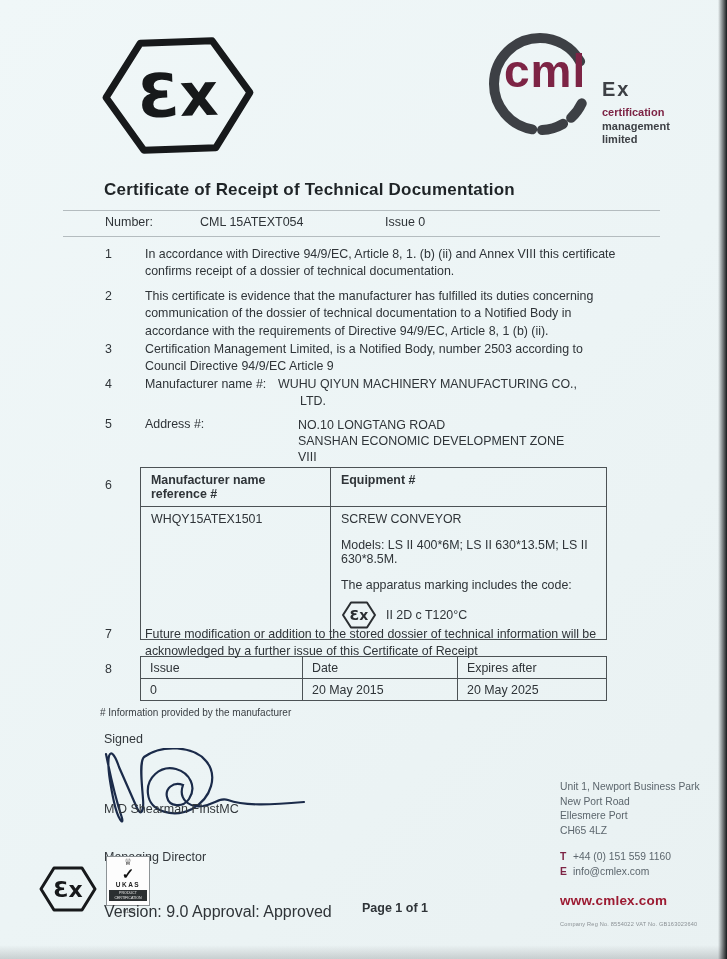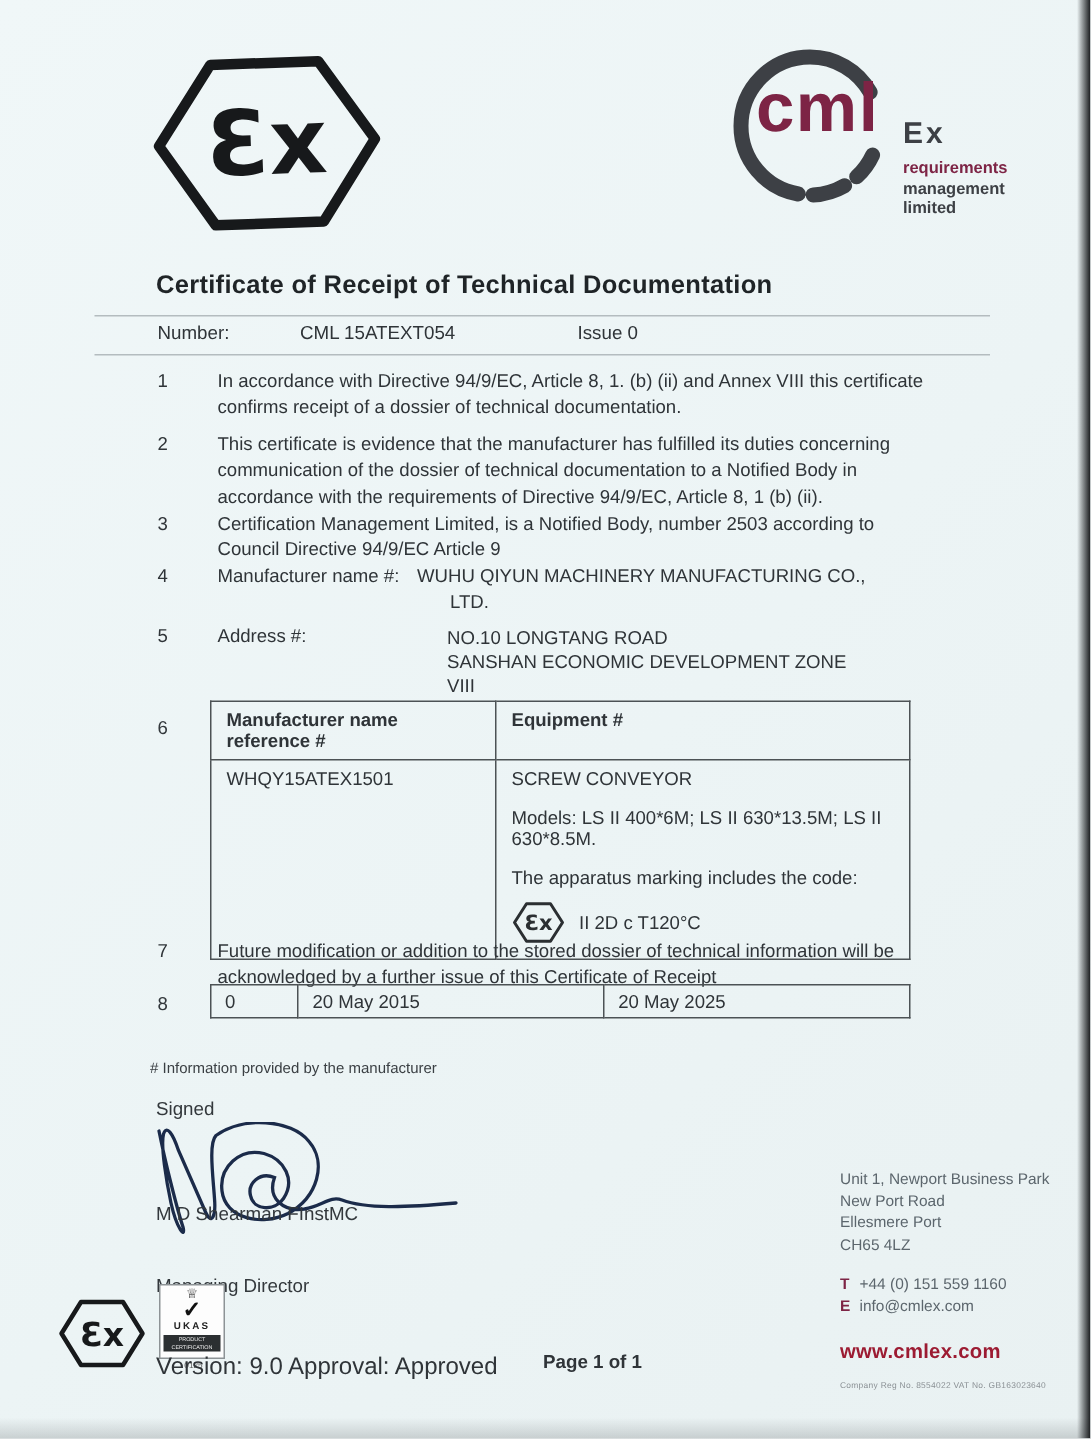--- a/index.html
+++ b/index.html
@@ -99,21 +99,21 @@
       <text x="80" y="83" text-anchor="middle" class="hex-text" font-size="60" fill="#17191b">Ɛx</text>
     </svg>
   </div>
 
   <div class="cml-logo">
     <svg class="cml-arc" width="132" height="112" viewBox="0 0 132 112">
       <circle cx="62" cy="54" r="46" fill="none" stroke="#3d4045" stroke-width="10" stroke-dasharray="18 10 22 10 185 44" stroke-dashoffset="-20" stroke-linecap="round"></circle>
     </svg>
     <div class="cml-word">cml</div>
     <div class="cml-ex">Ex</div>
-    <div class="cml-sub s1">requirements</div>
+    <div class="cml-sub s1">certification</div>
     <div class="cml-sub s2">management</div>
     <div class="cml-sub s3">limited</div>
   </div>
 
   <div class="doc-title">Certificate of Receipt of Technical Documentation</div>
   <div class="rule r1"></div>
   <div class="number-row">
     <span class="number-label">Number:</span>
     <span class="number-value">CML 15ATEXT054</span>
     <span class="number-issue">Issue 0</span>
@@ -178,20 +178,25 @@
     </table>
 
   <div class="clause c7">
     <span class="num">7</span>
     <div class="body">Future modification or addition to the stored dossier of technical information will be acknowledged by a further issue of this Certificate of Receipt</div>
   </div>
 
   <div class="num8">8</div>
   <table class="tbl tbl8">
     <tbody>
+        <tr>
+      <td class="col1">Issue</td>
+      <td class="col2">Date</td>
+      <td>Expires after</td>
+    </tr>
     <tr>
       <td>0</td>
       <td>20 May 2015</td>
       <td>20 May 2025</td>
     </tr>
   </tbody>
     </table>
 
   <div class="footnote"># Information provided by the manufacturer</div>
 

